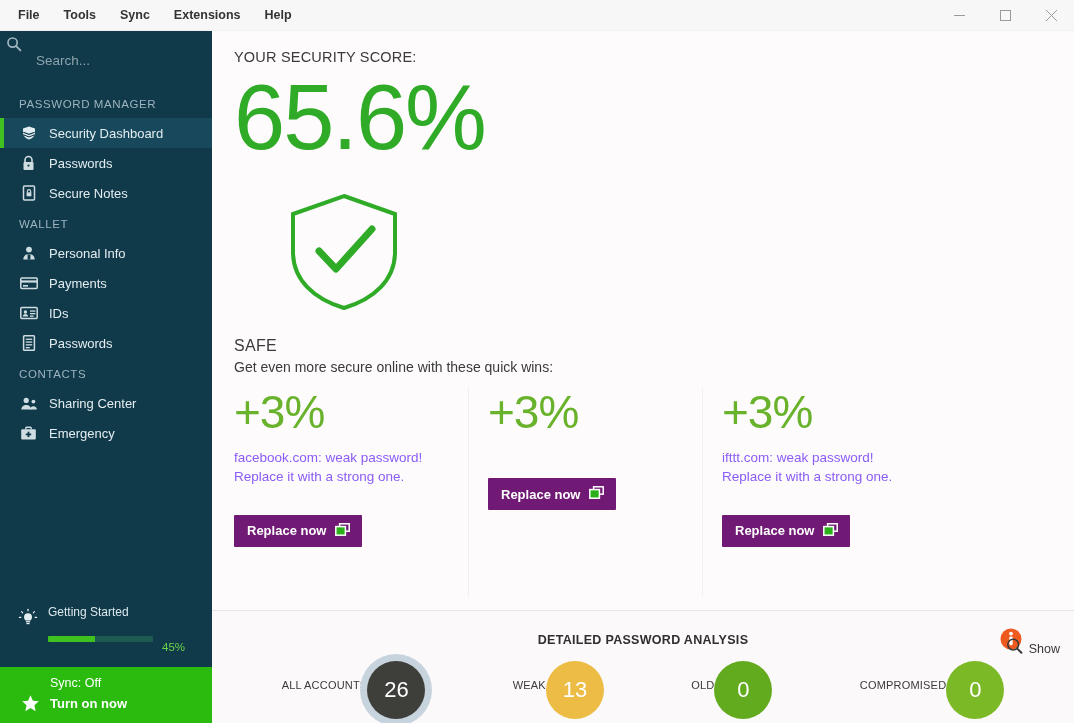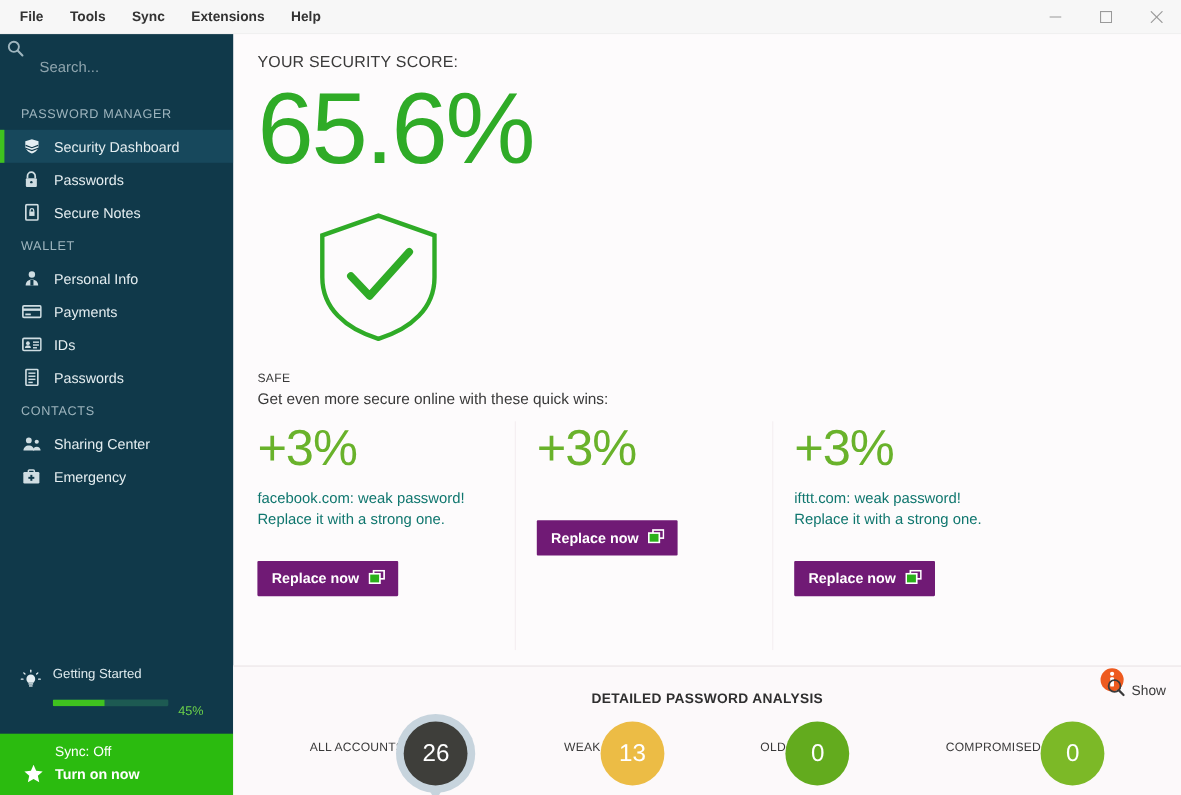--- a/index.html
+++ b/index.html
@@ -126,21 +126,21 @@
     letter-spacing: 0.2px; margin-bottom: 2px;
   }
   .score-row { display: flex; align-items: flex-start; flex-direction: column; }
   .score-value {
     font-size: 92px; line-height: 1.0;
     color: #2fab27; font-weight: normal;
     letter-spacing: -2px; padding-top: 4px;
   }
   .shield-wrap { margin-left: 52px; margin-top: 28px; }
   .score-status {
-    font-size: 11px; color: #3a3a3a;
+    font-size: 16px; color: #3a3a3a;
     margin-top: 22px; letter-spacing: 0.3px;
   }
   .score-sub { font-size: 14px; color: #3a3a3a; margin-top: 4px; }
 
   
   .cards {
     display: flex; padding-left: 22px; padding-right: 10px;
     margin-top: 13px;
   }
   .card {
@@ -150,21 +150,21 @@
   .card + .card { padding-left: 20px; }
   .card + .card::before {
     content: ""; position: absolute; left: 0; top: 0;
     width: 1px; height: 208px; background: #f4eef1;
   }
   .card-pct {
     font-size: 46px; color: #69b22b;
     line-height: 1.05; letter-spacing: -1px;
     margin-bottom: 13px;
   }
-  .card-text { font-size: 13.5px; color: #0f766e; line-height: 1.35; }
+  .card-text { font-size: 13.5px; color: #8b5cf6; line-height: 1.35; }
   .card-btn {
     margin-top: 29px;
     background: #701a75; border: none;
     color: #ffffff; font-weight: bold; font-size: 13px;
     font-family: "Liberation Sans", sans-serif;
     padding: 8px 12px 8px 13px;
     display: inline-flex; align-items: center; gap: 9px;
     cursor: pointer; border-radius: 1px;
   }
 
@@ -173,21 +173,21 @@
     border-top: 1px solid #e9e3e6;
     background: #fcf9fa;
     flex: 1; position: relative;
     padding-top: 22px;
   }
   .analysis-title {
     text-align: center; font-size: 12.5px; font-weight: bold;
     color: #2f2f2f; letter-spacing: 0.3px;
   }
   .show-toggle {
-    position: absolute; right: 14px; top: 0;
+    position: absolute; right: 14px; top: 16px;
     display: flex; align-items: flex-end; cursor: pointer;
   }
   .info-badge { position: relative; width: 30px; height: 30px; }
   .show-label { font-size: 12.5px; color: #3a3a3a; margin-left: 1px; margin-bottom: 1px; }
 
   .metrics {
     display: flex; justify-content: space-around;
     padding: 14px 26px 0 26px;
   }
   .metric { display: flex; flex-direction: row; align-items: center; }

